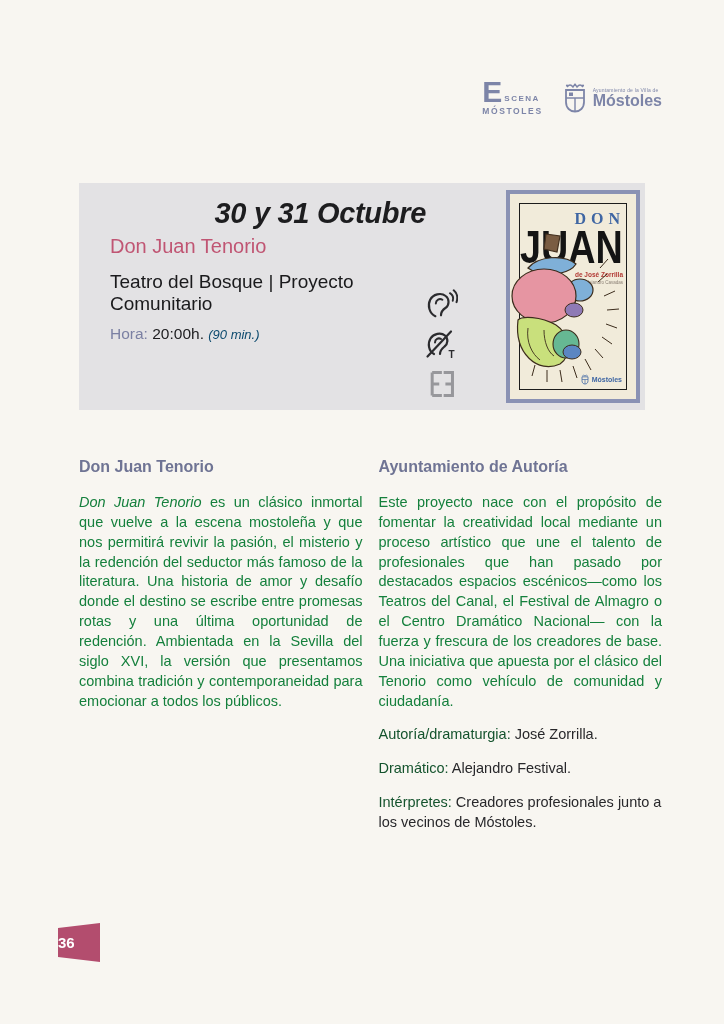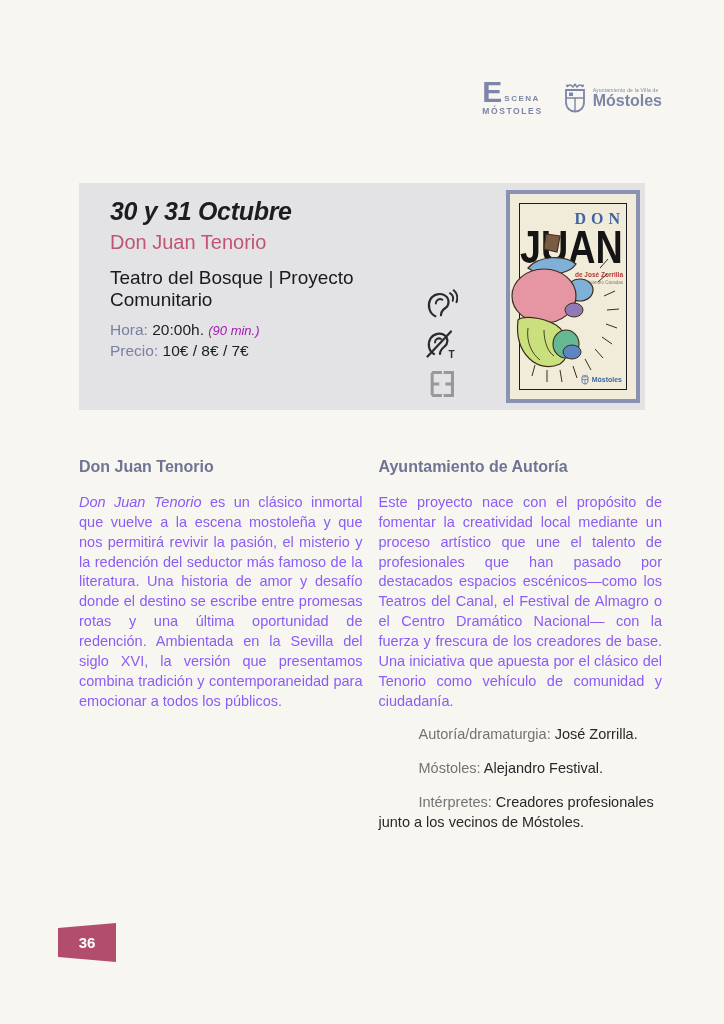--- a/index.html
+++ b/index.html
@@ -14,28 +14,28 @@
   .escena-scena { font-size:8px; font-weight:bold; letter-spacing:1.5px; margin-left:2px; margin-bottom:1px; }
   .escena-mostoles { font-size:8.5px; font-weight:bold; letter-spacing:1.6px; margin-top:2px; }
   .ayto-logo { display:flex; align-items:center; gap:6px; color:#7d85a8; }
   .ayto-text { display:flex; flex-direction:column; }
   .ayto-small { font-size:5px; letter-spacing:0.2px; }
   .ayto-name { font-size:16px; font-weight:bold; line-height:1.05; }
 
   
   .card { position:absolute; left:79px; top:183px; width:566px; height:227px; background:#e3e2e4; }
   .card-text { position:absolute; left:31px; top:14px; width:316px; }
-  .card-date { font-size:25px; font-weight:bold; font-style:italic; color:#1d1d1f; letter-spacing:-0.3px; }
+  .card-date { font-size:29px; font-weight:bold; font-style:italic; color:#1d1d1f; letter-spacing:-0.3px;text-align:right; }
   .card-title { font-size:20px; color:#c05573; margin-top:5px; }
   .card-venue { font-size:19px; color:#1a1a1c; margin-top:13px; }
   .meta-line { margin-top:10px; font-size:15.5px; }
   .meta-line + .meta-line { margin-top:3px; }
   .meta-label { color:#7b80a3; }
   .meta-value { color:#1d1d1f;margin-top:32px; }
-  .meta-duration { color:#a21caf; font-style:italic; font-size:13px; }
+  .meta-duration { color:#0c4a6e; font-style:italic; font-size:13px; }
   .card-tags { margin-top:12px; font-size:13.5px; font-weight:bold; font-style:italic; color:#1d1d1f; }
 
   .access-icons { position:absolute; left:345px; top:105px; display:flex; flex-direction:column; gap:7px; align-items:center; }
   .access-icons svg { display:block; }
 
   
   .poster { position:absolute; right:5px; top:7px; width:134px; height:213px; background:#f1ebda; border:4px solid #8a92b4; }
   .poster-frame { position:absolute; left:9px; top:9px; right:9px; bottom:9px; border:1.5px solid #1c1c1c; }
   .poster-heart { position:absolute; left:0px; top:38px; }
   .poster-titles { position:absolute; right:13px; top:16px; text-align:right; }
@@ -43,28 +43,28 @@
   .poster-juan { font-size:41px; font-weight:bold; color:#141414; line-height:0.85; letter-spacing:0px; transform:scale(0.92,1.12); transform-origin:right top; }
   .poster-author { margin-top:8px; font-size:6.5px; font-weight:bold; color:#b23a34; }
   .poster-credit { margin-top:2px; font-size:4.5px; color:#8a7f74; }
   .poster-logo { position:absolute; right:14px; bottom:14px; display:flex; align-items:center; gap:3px; color:#3f66a3; }
   .poster-logo-name { font-size:7px; font-weight:bold; }
 
   
   .cols { position:absolute; left:79px; top:458px; width:583px; display:flex; gap:16px; }
   .col { width:284px; }
   .col-heading { font-size:16px; font-weight:bold; color:#6f7494; margin-bottom:17px; }
-  .col-body { font-size:14.5px; line-height:1.37; color:#8b5cf6; text-align:justify; }
+  .col-body { font-size:14.5px; line-height:1.37; color:#15803d; text-align:justify; }
   .credit-line { margin-top:14px; font-size:14.5px; line-height:1.37; color:#28282b; }
-  .credit-label { color:#737373;margin-left:40px; }
-
-  
-  .page-badge { position:absolute; left:58px; top:923px; width:58px; height:39px; background:#b34d6e;
+  .credit-label { color:#14532d; }
+
+  
+  .page-badge { position:absolute; left:58px; top:923px; width:42px; height:39px; background:#b34d6e;
     clip-path:polygon(0 13%, 100% 0, 100% 100%, 0 87%);
-    display:flex; align-items:center; justify-content:center;
+    display:flex; align-items:center; justify-content:flex-start;
     color:#ffffff; font-size:15px; font-weight:bold; }
 </style>
 </head>
 <body>
 
 <div class="page">
 
   <div class="header">
     <div class="escena-logo">
       <div class="escena-top">
@@ -92,24 +92,20 @@
 
   <div class="card">
     <div class="card-text">
       <div class="card-date">30 y 31 Octubre</div>
       <div class="card-title">Don Juan Tenorio</div>
       <div class="card-venue">Teatro del Bosque | Proyecto Comunitario</div>
       <div class="meta-line">
         <span class="meta-label">Hora:</span>
         <span class="meta-value">20:00h.</span>
         <span class="meta-duration">(90 min.)</span>
-      </div>
-      <div class="meta-line">
-        <span class="meta-label">Precio:</span>
-        <span class="meta-value">10€ / 8€ / 7€</span>
       </div>
     </div>
 
     <div class="access-icons">
       <svg width="34" height="32" viewBox="0 0 36 34">
         <path d="M12 30 C5.5 27 3.5 18.5 6.5 12.5 C9.5 6.5 18 4.5 23 8.5 C27 11.5 27 18 23 21 C20 23 18 25 18 29" fill="none" stroke="#2b2b2e" stroke-width="2.3" stroke-linecap="round"></path>
         <path d="M12.5 16.5 C12.5 12.5 16.5 10.5 19.5 12.5" fill="none" stroke="#2b2b2e" stroke-width="2.1" stroke-linecap="round"></path>
         <path d="M27.5 5.5 C30.5 7.5 31.5 10.5 30.5 13.5" fill="none" stroke="#2b2b2e" stroke-width="2.1" stroke-linecap="round"></path>
         <path d="M31.5 2.5 C35 5.5 36 10.5 34.5 15" fill="none" stroke="#2b2b2e" stroke-width="2.1" stroke-linecap="round"></path>
       </svg>
@@ -180,21 +176,21 @@
       <div class="col-heading">Don Juan Tenorio</div>
       <p class="col-body"><em>Don Juan Tenorio</em><span> es un clásico inmortal que vuelve a la escena mostoleña y que nos permitirá revivir la pasión, el misterio y la redención del seductor más famoso de la literatura. Una historia de amor y desafío donde el destino se escribe entre promesas rotas y una última oportunidad de redención. Ambientada en la Sevilla del siglo XVI, la versión que presentamos combina tradición y contemporaneidad para emocionar a todos los públicos.</span></p>
     </div>
     <div class="col">
       <div class="col-heading">Ayuntamiento de Autoría</div>
       <p class="col-body">Este proyecto nace con el propósito de fomentar la creatividad local mediante un proceso artístico que une el talento de profesionales que han pasado por destacados espacios escénicos—como los Teatros del Canal, el Festival de Almagro o el Centro Dramático Nacional— con la fuerza y frescura de los creadores de base. Una iniciativa que apuesta por el clásico del Tenorio como vehículo de comunidad y ciudadanía.</p>
       <div class="credit-line">
         <span class="credit-label">Autoría/dramaturgia:</span><span> José Zorrilla.</span>
       </div>
       <div class="credit-line">
-        <span class="credit-label">Móstoles:</span><span> Alejandro Festival.</span>
+        <span class="credit-label">Dramático:</span><span> Alejandro Festival.</span>
       </div>
       <div class="credit-line">
         <span class="credit-label">Intérpretes:</span><span> Creadores profesionales junto a los vecinos de Móstoles.</span>
       </div>
     </div>
   </div>
 
   <div class="page-badge">
     <span>36</span>
   </div>

